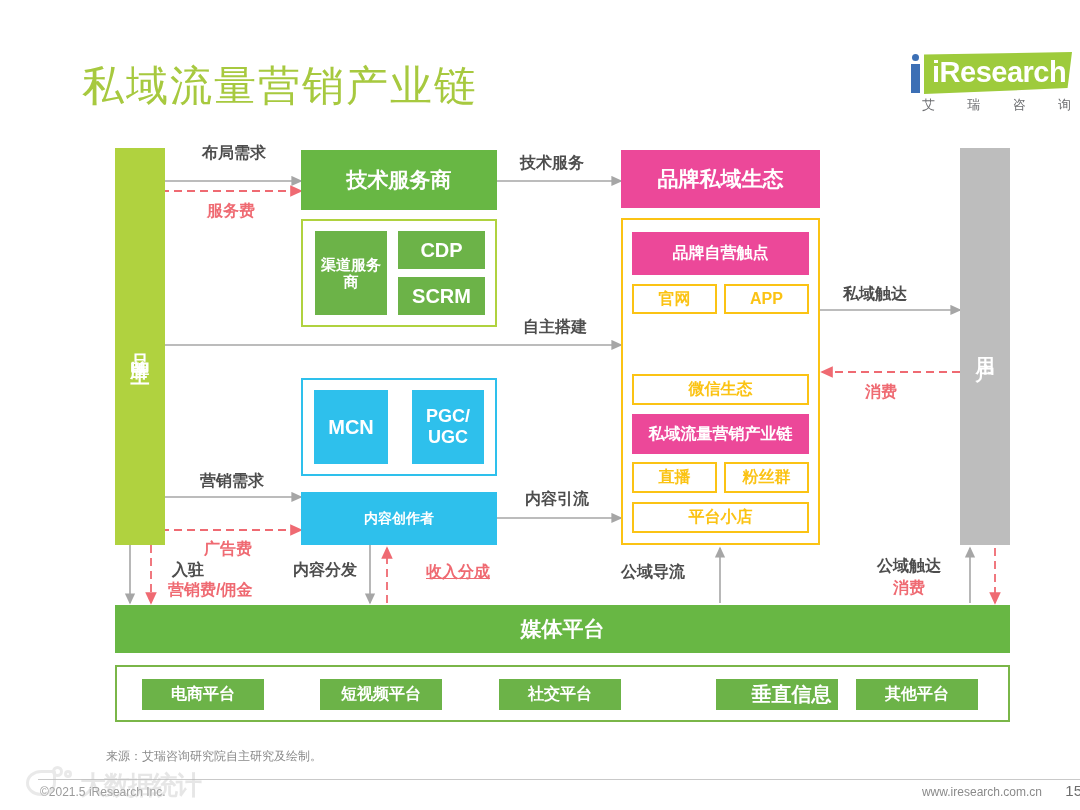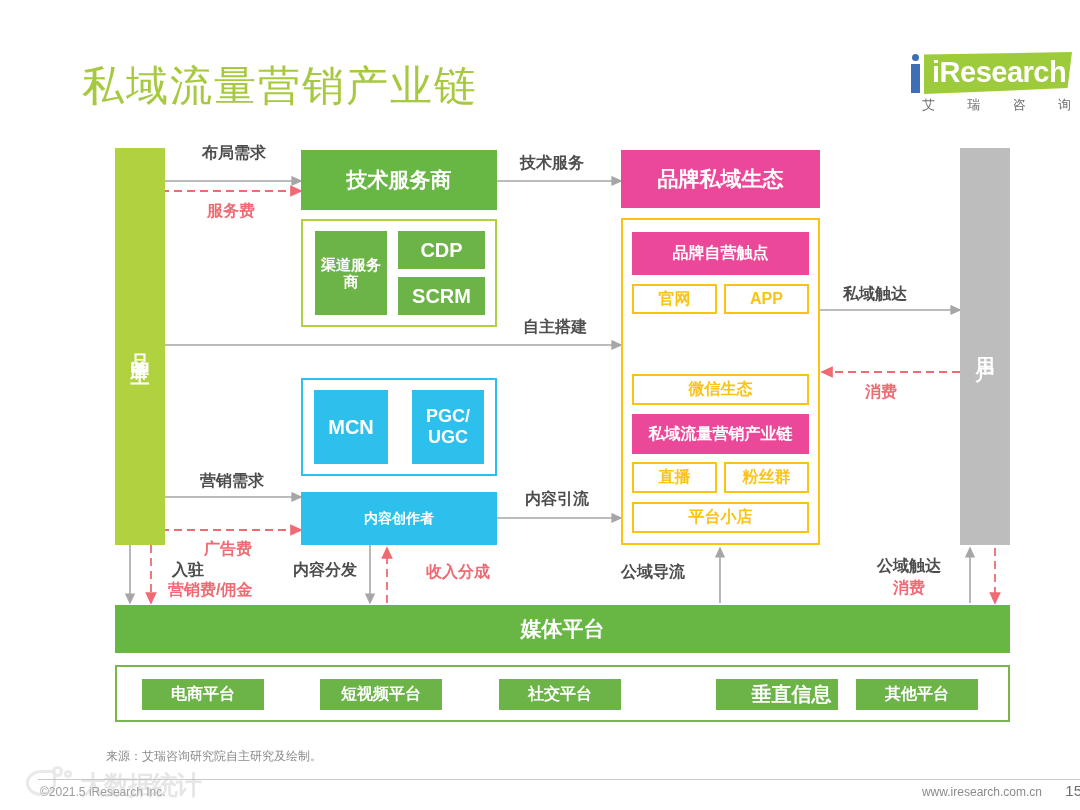--- a/index.html
+++ b/index.html
@@ -263,21 +263,21 @@
     <div class="lbl lbl-red" style="left:187px; top:201px; font-size:16px;">服务费</div>
     <div class="lbl lbl-gray" style="left:500px; top:153px; font-size:16px;">技术服务</div>
     <div class="lbl lbl-gray" style="left:503px; top:317px; font-size:16px;">自主搭建</div>
     <div class="lbl lbl-gray" style="left:823px; top:284px; font-size:16px;">私域触达</div>
     <div class="lbl lbl-red" style="left:845px; top:382px; font-size:16px;">消费</div>
     <div class="lbl lbl-gray" style="left:180px; top:471px; font-size:16px;">营销需求</div>
     <div class="lbl lbl-red" style="left:184px; top:539px; font-size:16px;">广告费</div>
     <div class="lbl lbl-gray" style="left:152px; top:560px; font-size:16px;">入驻</div>
     <div class="lbl lbl-red" style="left:148px; top:580px; font-size:16px;">营销费/佣金</div>
     <div class="lbl lbl-gray" style="left:273px; top:560px; font-size:16px;">内容分发</div>
-    <div class="lbl lbl-red" style="left:406px; top:562px; font-size:16px;">收入分成</div>
+    <div class="lbl lbl-red" style="left:406px; top:562px; font-size:16px;text-decoration:underline;">收入分成</div>
     <div class="lbl lbl-gray" style="left:505px; top:489px; font-size:16px;">内容引流</div>
     <div class="lbl lbl-gray" style="left:601px; top:562px; font-size:16px;">公域导流</div>
     <div class="lbl lbl-gray" style="left:857px; top:556px; font-size:16px;">公域触达</div>
     <div class="lbl lbl-red" style="left:873px; top:578px; font-size:16px;">消费</div>
   </div>
 
   <div class="src">来源：艾瑞咨询研究院自主研究及绘制。</div>
   <div class="foot-rule"></div>
   <div class="copyright">©2021.5 iResearch Inc.</div>
   <div class="foot-url">www.iresearch.com.cn</div>

